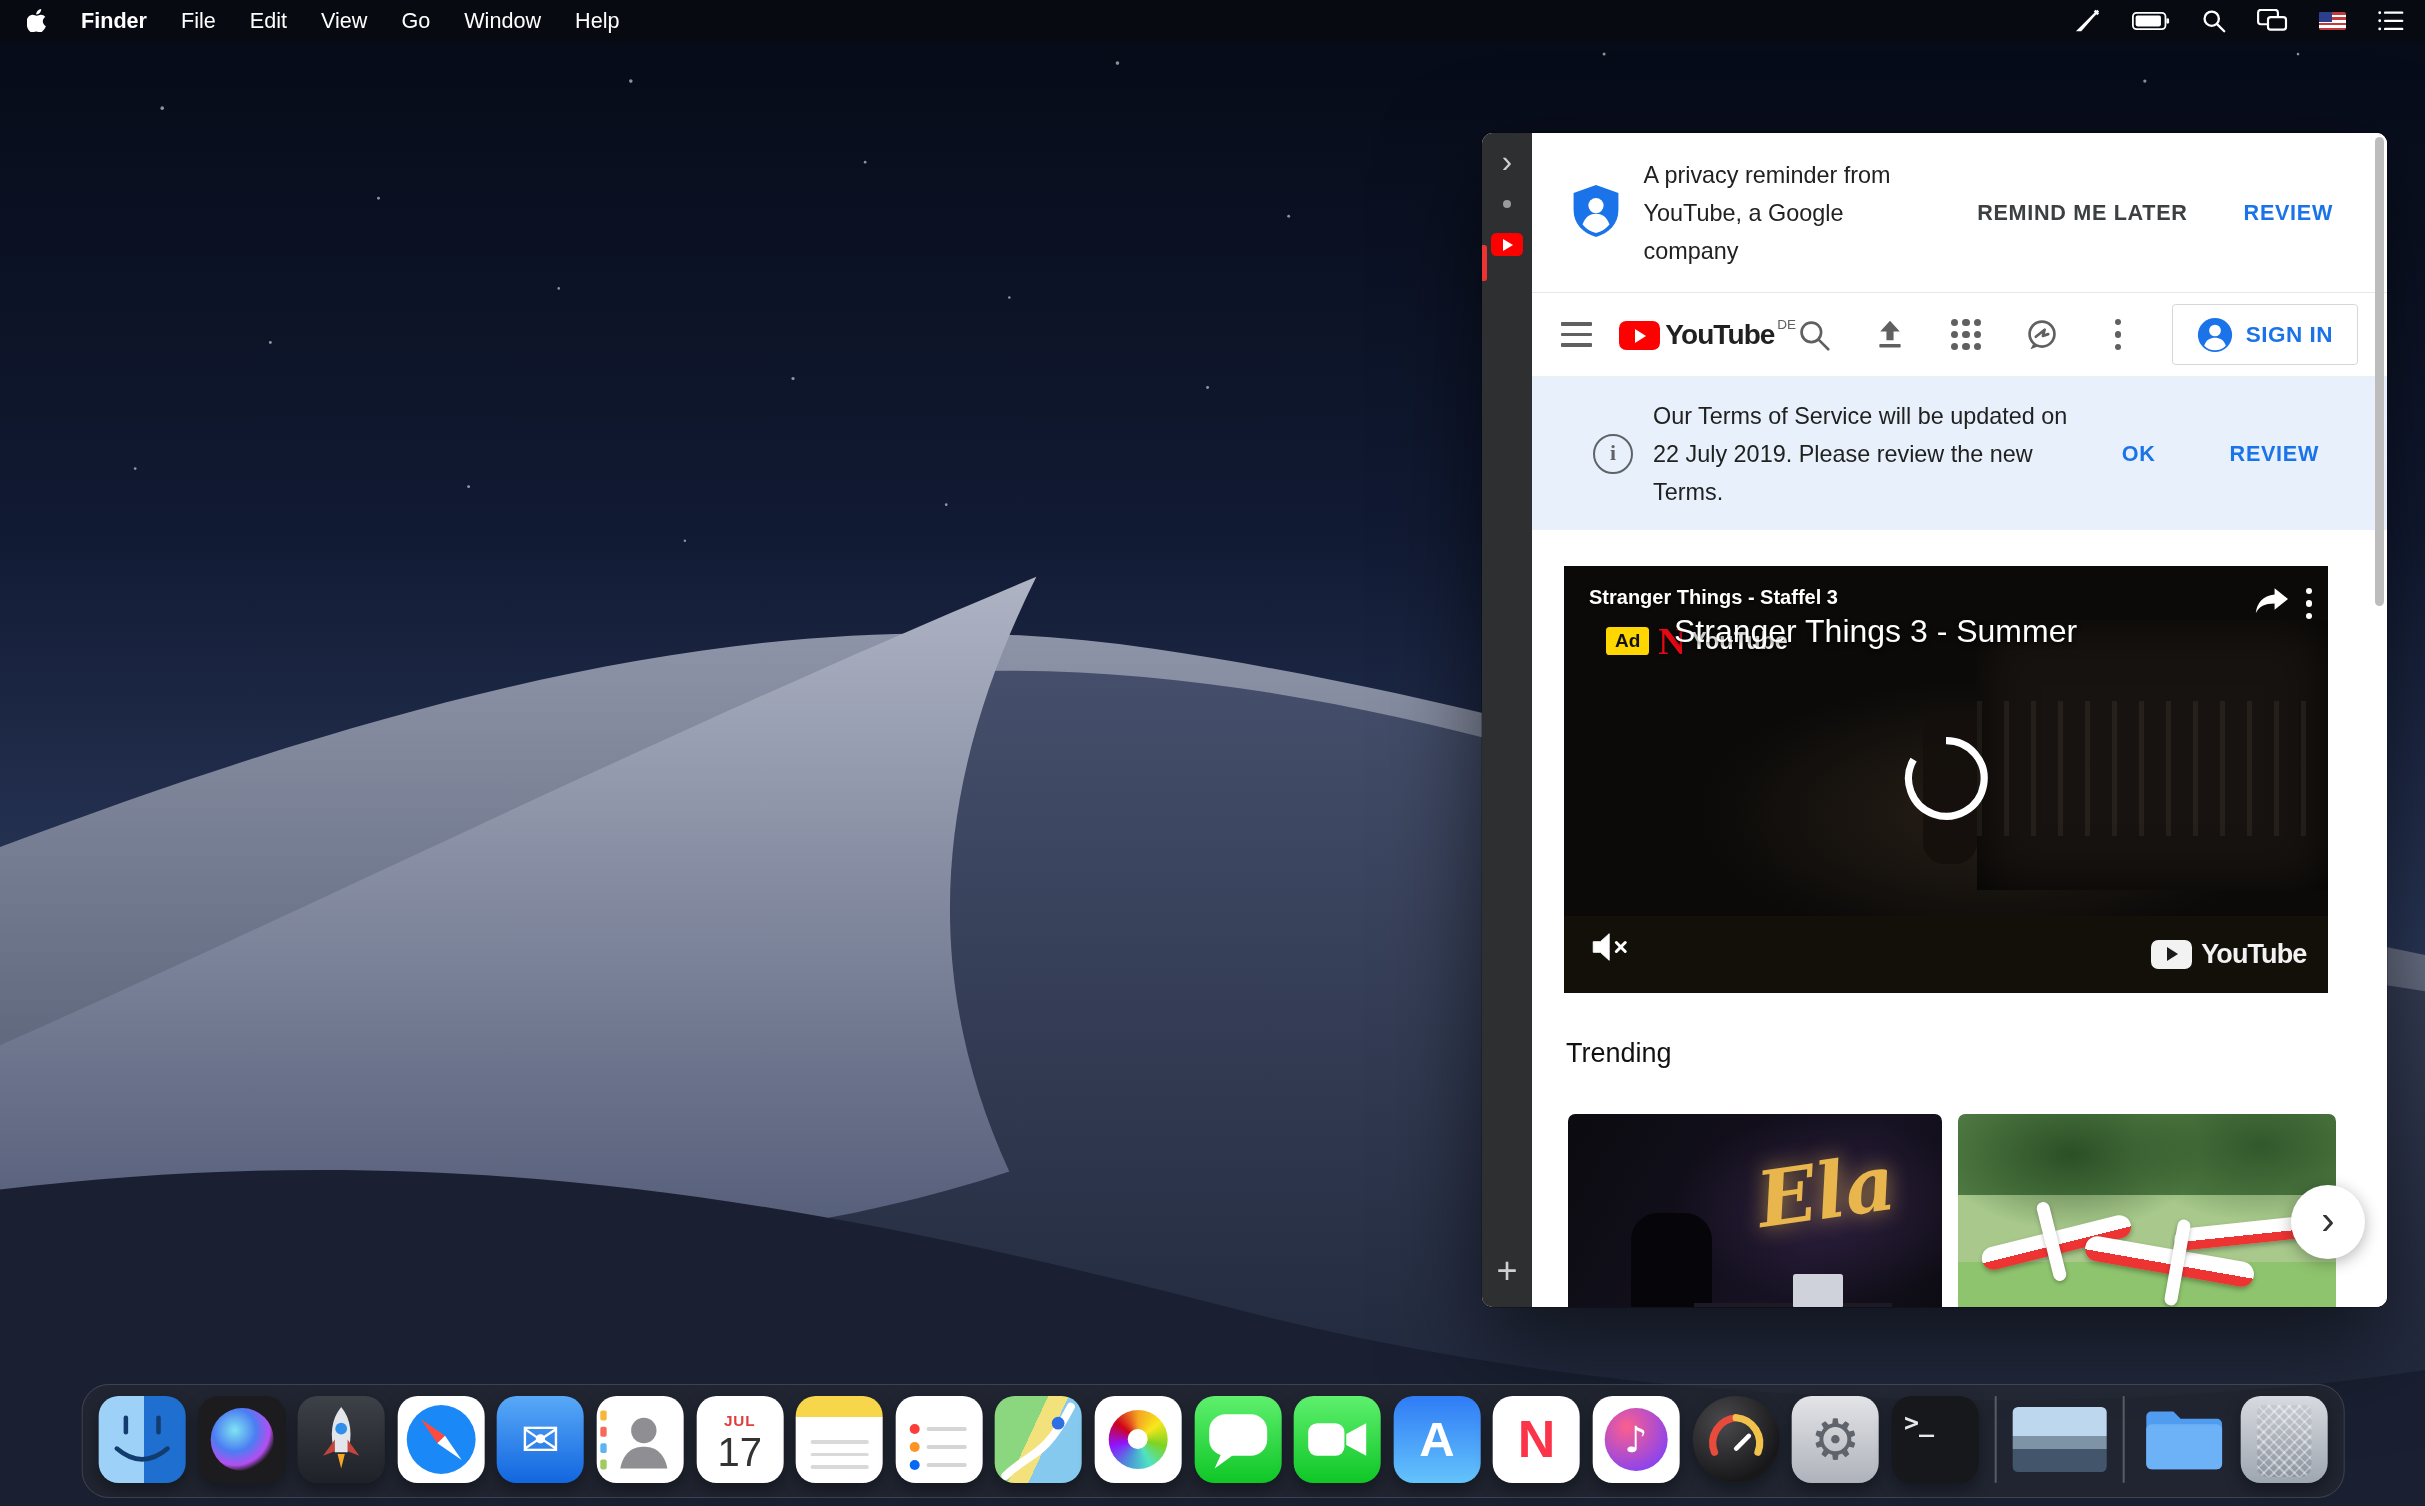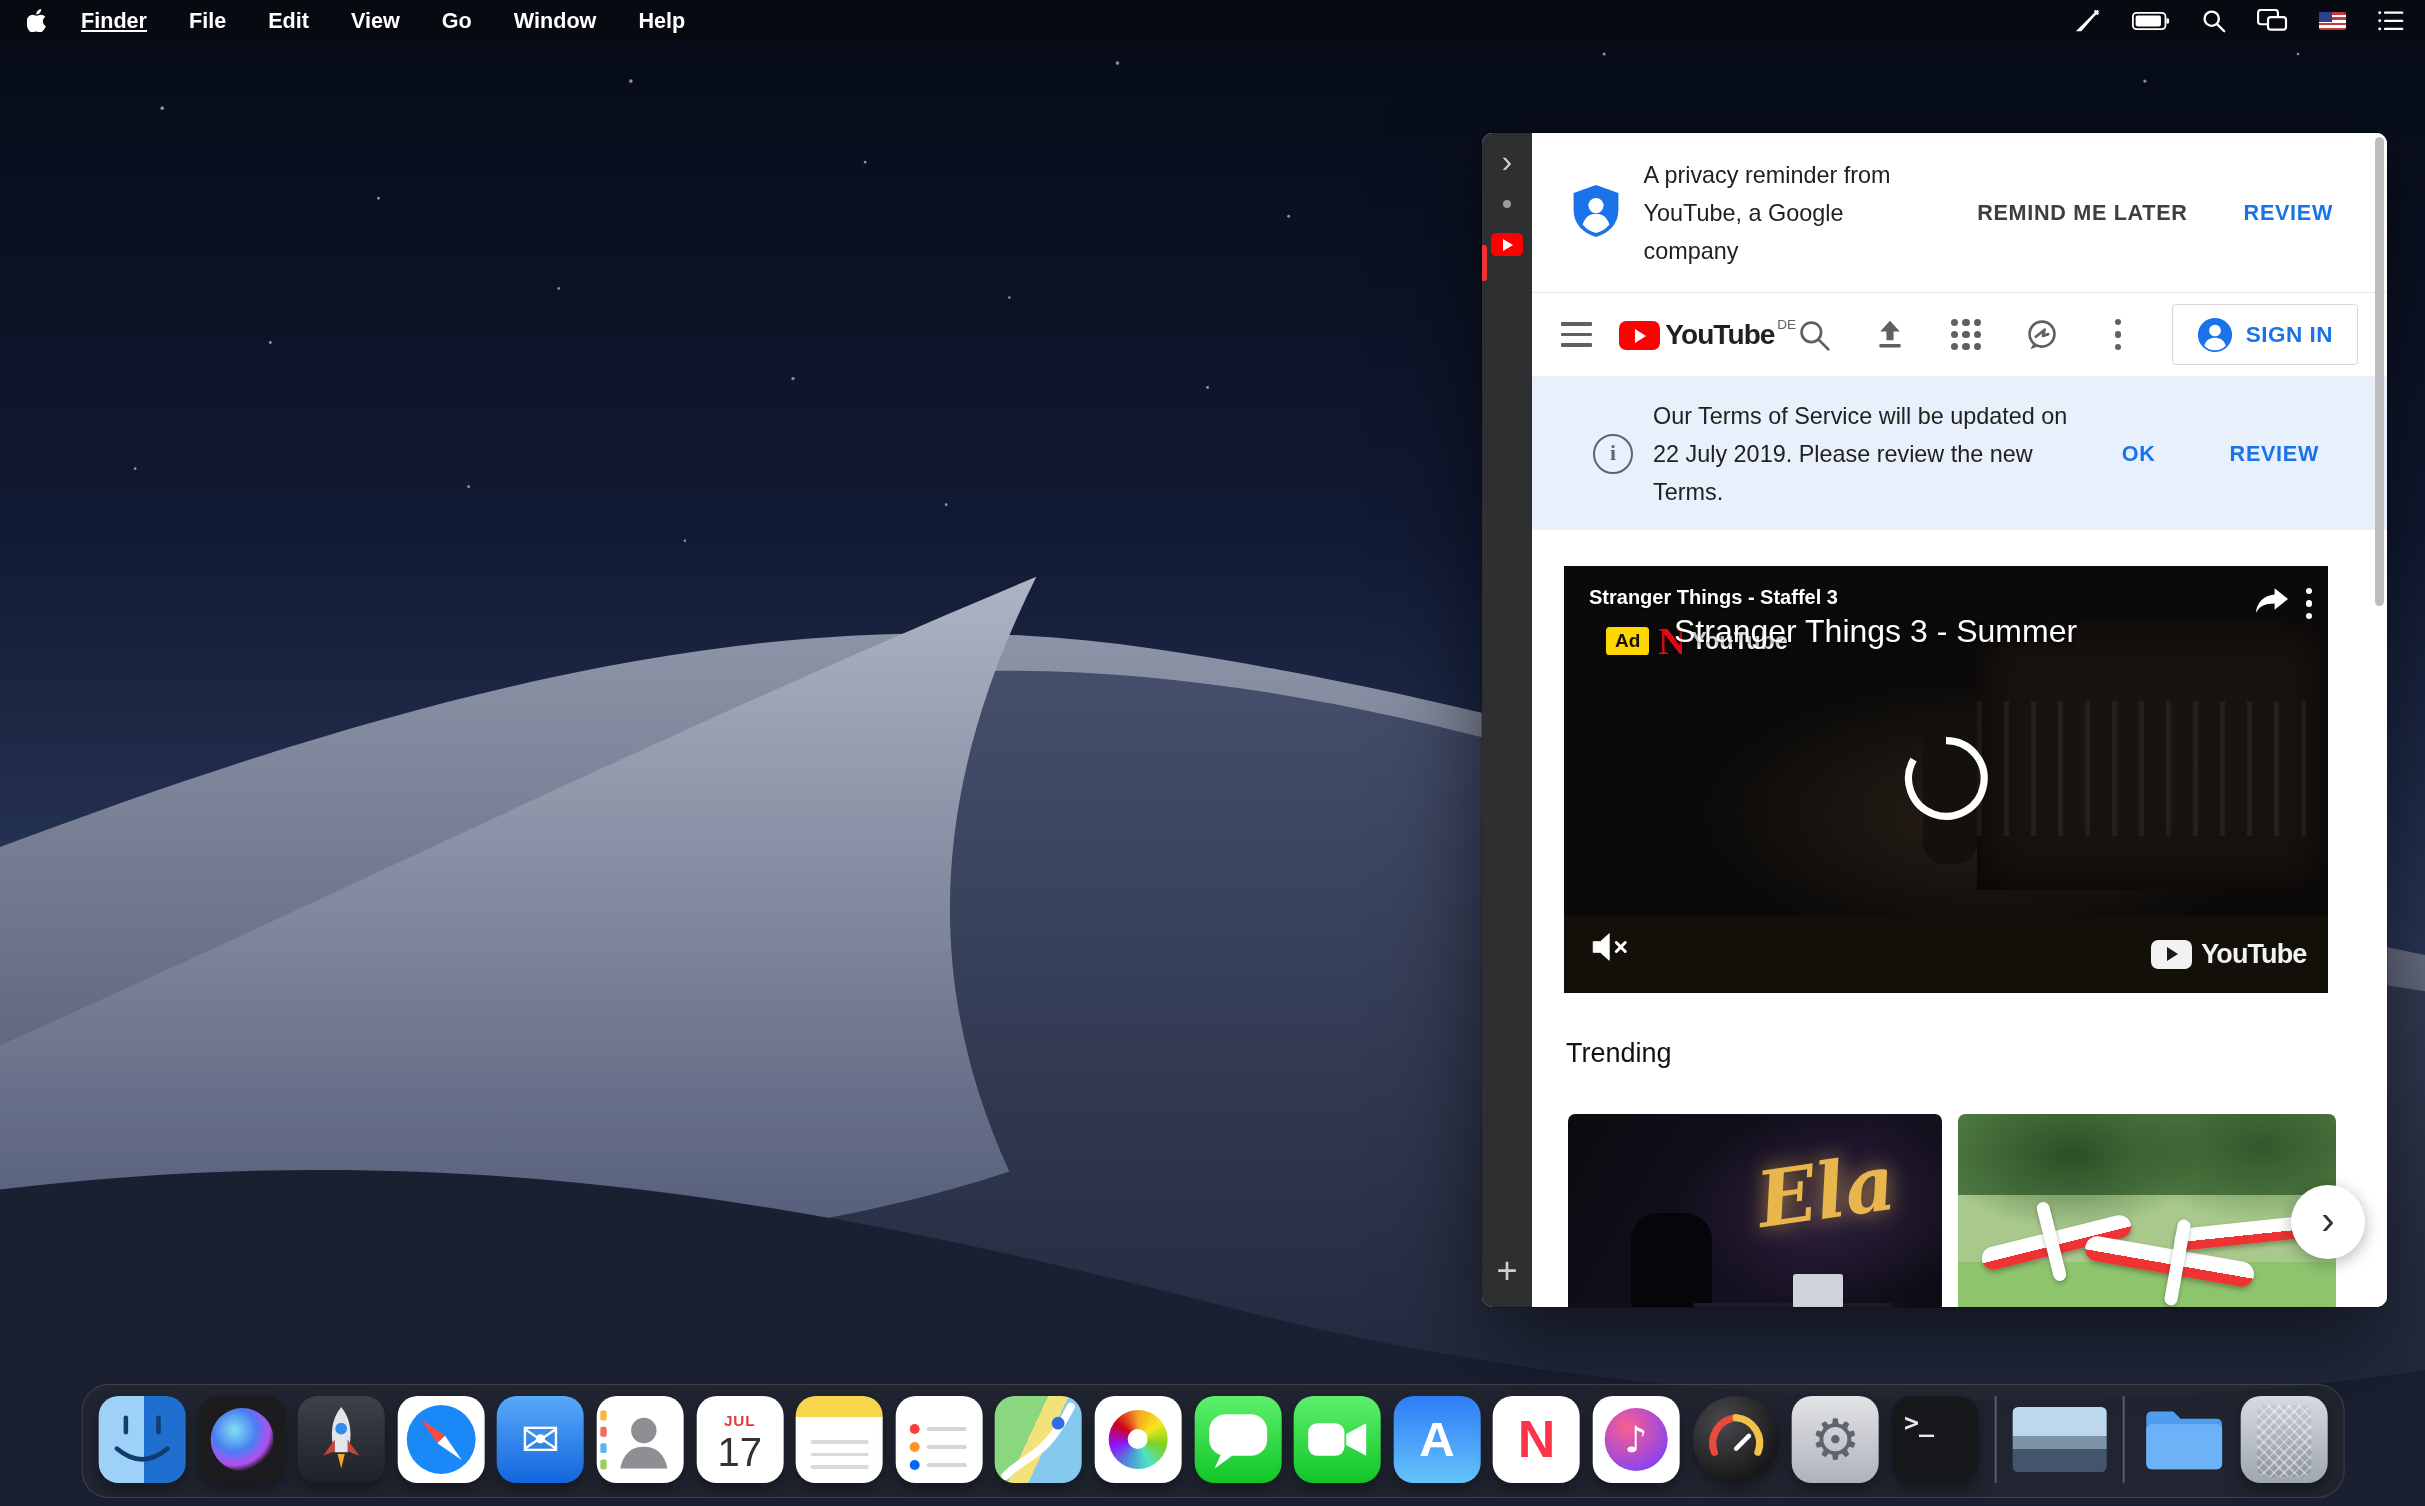--- a/index.html
+++ b/index.html
@@ -6,22 +6,22 @@
   #screen{position:relative;width:2426px;height:1507px;overflow:hidden;
     font-family:"Liberation Sans", sans-serif; -webkit-font-smoothing:antialiased;}
   
   #wallpaper{position:absolute;inset:0;}
   
   #menubar{position:absolute;top:0;left:0;right:0;height:41px;
     background:rgba(8,10,16,.78);display:flex;align-items:center;
     color:#fff;font-size:21.6px;z-index:50;}
   .mb-left{display:flex;align-items:center;gap:34px;padding-left:27px;}
   .mb-apple svg{display:block;}
-  .mb-app{font-weight:bold;text-decoration:underline;}
-  .mb-item{font-weight:700;margin-left:8px;}
+  .mb-app{font-weight:bold;}
+  .mb-item{font-weight:400;}
   .mb-right{margin-left:auto;display:flex;align-items:center;gap:31px;padding-right:21.6px;}
   .st-icon{display:flex;align-items:center;justify-content:center;height:29px;}
   .flag{width:27px;height:18px;border-radius:1.8px;overflow:hidden;position:relative;
     background:repeating-linear-gradient(#c23b3b 0 2.7px,#fff 2.7px 5.4px);}
   .flag::before{content:"";position:absolute;left:0;top:0;width:12.6px;height:10px;background:#2b3f8c;}
   
   #app-window{position:absolute;left:1482px;top:133px;width:905px;height:1174px;
     background:#fff;border-radius:10.8px;overflow:hidden;
     box-shadow:0 36px 99px rgba(0,0,0,.6), 0 0 0 0.9px rgba(0,0,0,.25);z-index:40;}
   #side-strip{position:absolute;left:0;top:0;bottom:0;width:50px;background:#2e2f31;

